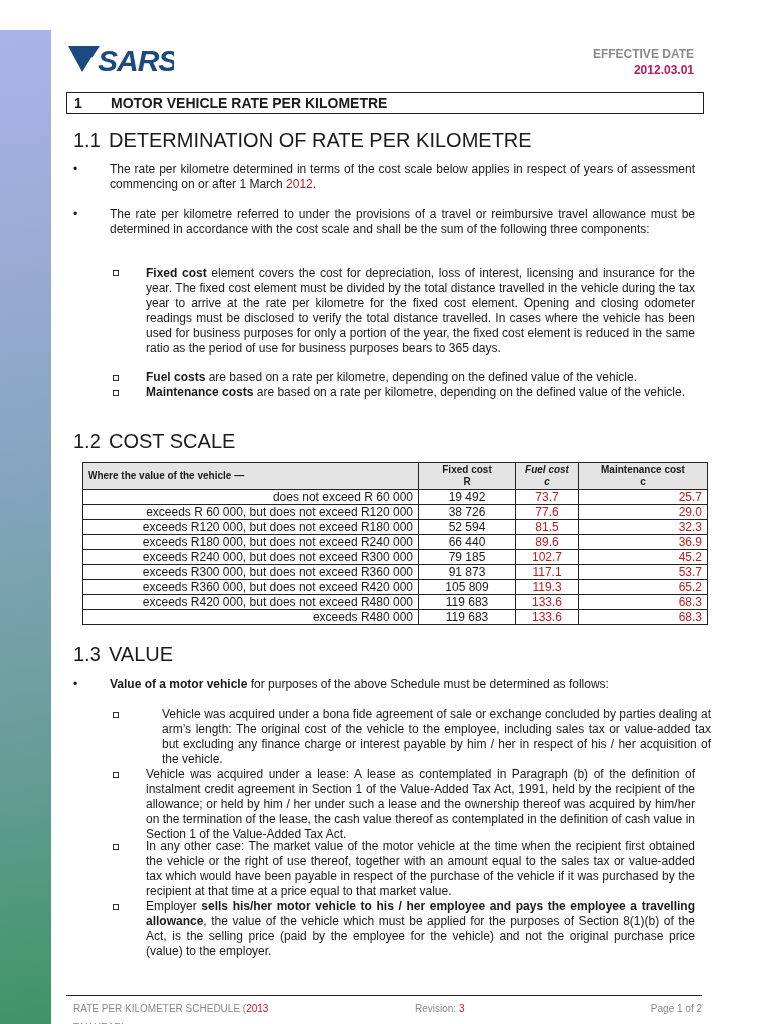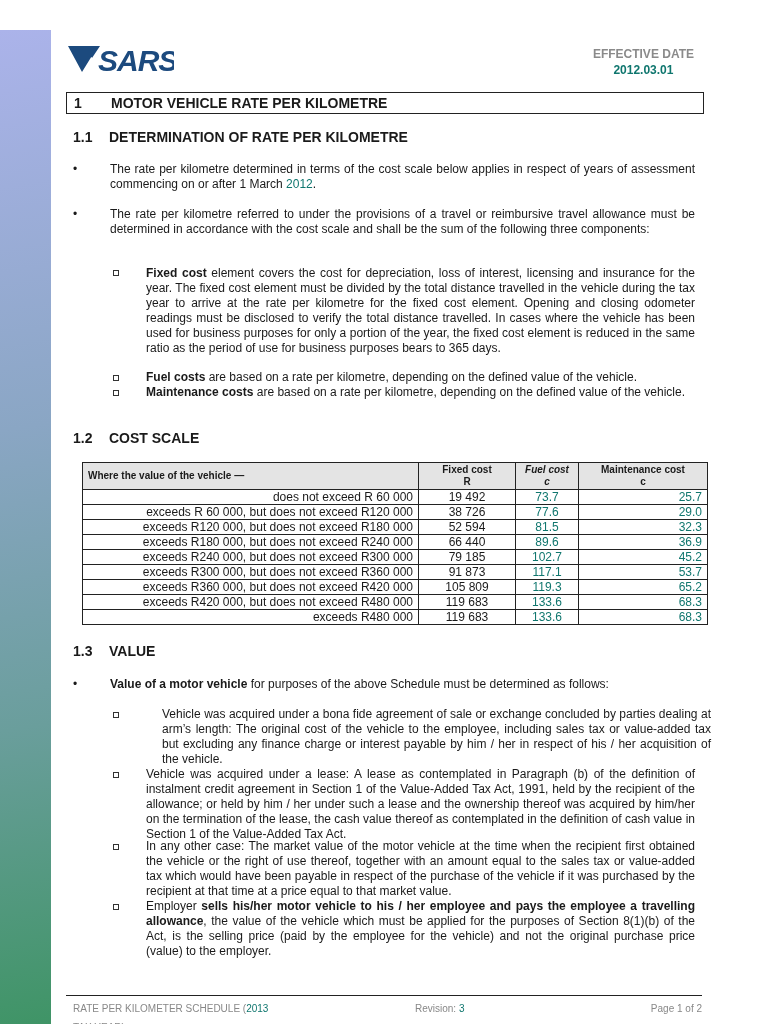--- a/index.html
+++ b/index.html
@@ -3,31 +3,31 @@
 <meta charset="utf-8">
 <style>
   html, body { margin:0; padding:0; }
   body { width:768px; height:1024px; background:#ffffff; position:relative; overflow:hidden;
          font-family:"Liberation Sans", sans-serif; color:#1a1a1a; }
   .sidebar { position:absolute; left:0; top:30px; width:51px; height:994px;
              background:linear-gradient(170deg, #abb3ea 0%, #8aa6c4 40%, #6a9e9c 70%, #3f9466 100%); }
   .logo { position:absolute; left:68px; top:42px; width:106px; height:34px; }
   .eff { position:absolute; right:74px; top:46px; text-align:right; font-size:12px; font-weight:bold; line-height:16px; }
   .eff .lbl { color:#8a8a8a; }
-  .eff .date { color:#0f766e;text-align:center; }
+  .eff .date { color:#be185d; }
   .h1box { position:absolute; left:66px; top:92px; width:636px; height:20px; border:1px solid #222;
            font-size:14px; font-weight:bold; line-height:20px; }
   .h1box .num { position:absolute; left:7px; }
   .h1box .txt { position:absolute; left:44px; }
-  .h2 { position:absolute; left:73px; font-size:14px; font-weight:bold; }
+  .h2 { position:absolute; left:73px; font-size:20px; font-weight:normal; }
   .h2 .txt { position:absolute; left:36px; white-space:nowrap; }
   .para { position:absolute; font-size:12px; line-height:15px; text-align:justify; }
   .bullet { position:absolute; left:73px; font-size:12px; }
   .sq { position:absolute; left:113px; width:4px; height:4px; border:1px solid #333; }
-  .red { color:#0f766e; }
+  .red { color:#b91c1c; }
   b { font-weight:bold; }
   table { position:absolute; left:82px; top:462px; width:626px; border-collapse:collapse; font-size:12px;padding-left:36px; }
   td, th { border:1px solid #222; padding:0 5px; height:14px; line-height:14px; }
   th { background:#e4e4e4; font-size:10px; font-weight:bold; line-height:12px; padding:1px 5px; }
   th.left { text-align:left; }
   td.r { text-align:right; }
   td.c { text-align:center; }
   .footer-line { position:absolute; left:66px; top:995px; width:636px; border-top:1px solid #222; }
   .footer { position:absolute; top:1003px; font-size:10px; color:#888; }
 </style>

